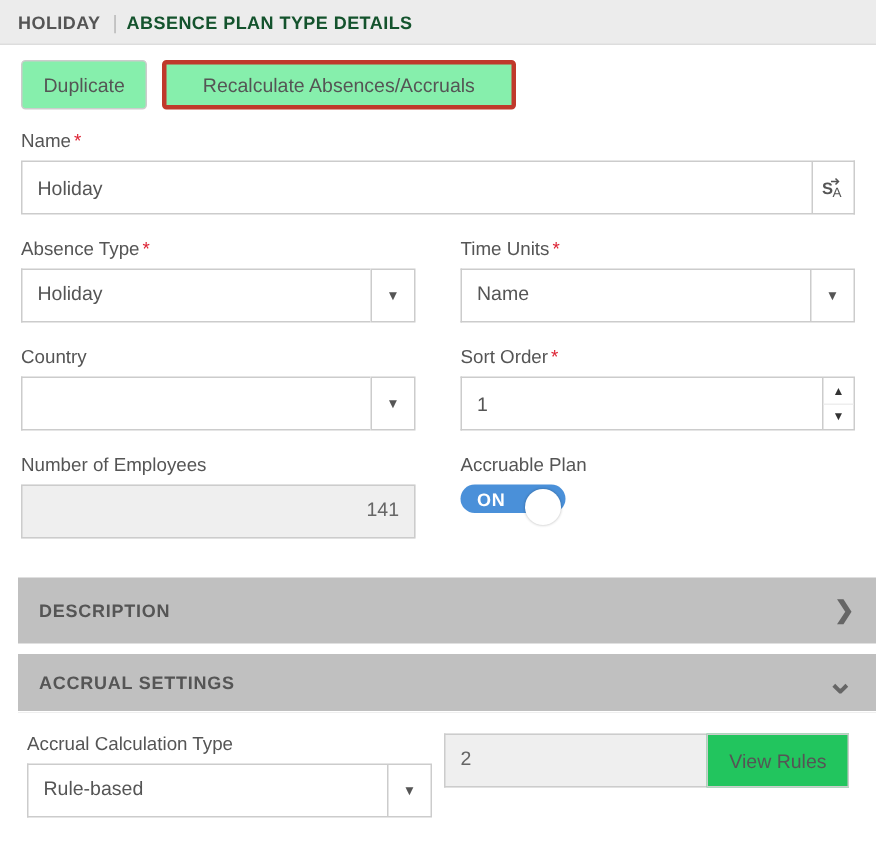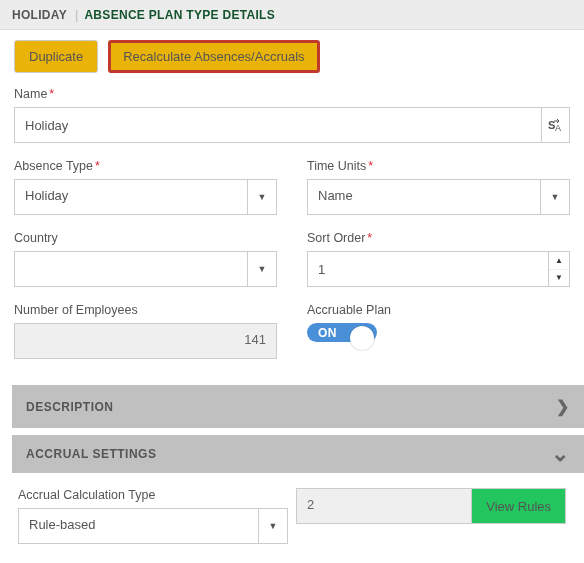--- a/index.html
+++ b/index.html
@@ -32,30 +32,30 @@
     color: #bbb;
     margin: 0 6px 0 0;
   }
   .toolbar {
     padding: 10px 14px 14px 14px;
     display: flex;
     gap: 10px;
   }
   .btn {
     border: 1px solid #ccc;
-    background: #eab308;
+    background: #86efac;
     color: #555;
     padding: 7px 14px;
     font-size: 13px;
     border-radius: 3px;
     cursor: pointer;
   }
   .btn.highlighted {
     border: 3px solid #c0392b;
-    padding: 6px 12px;
+    padding: 6px 24px;
     font-weight: 500;
   }
   .form-area {
     padding: 0 14px 4px 14px;
   }
   .row {
     display: flex;
     gap: 30px;
     margin-bottom: 16px;
   }

